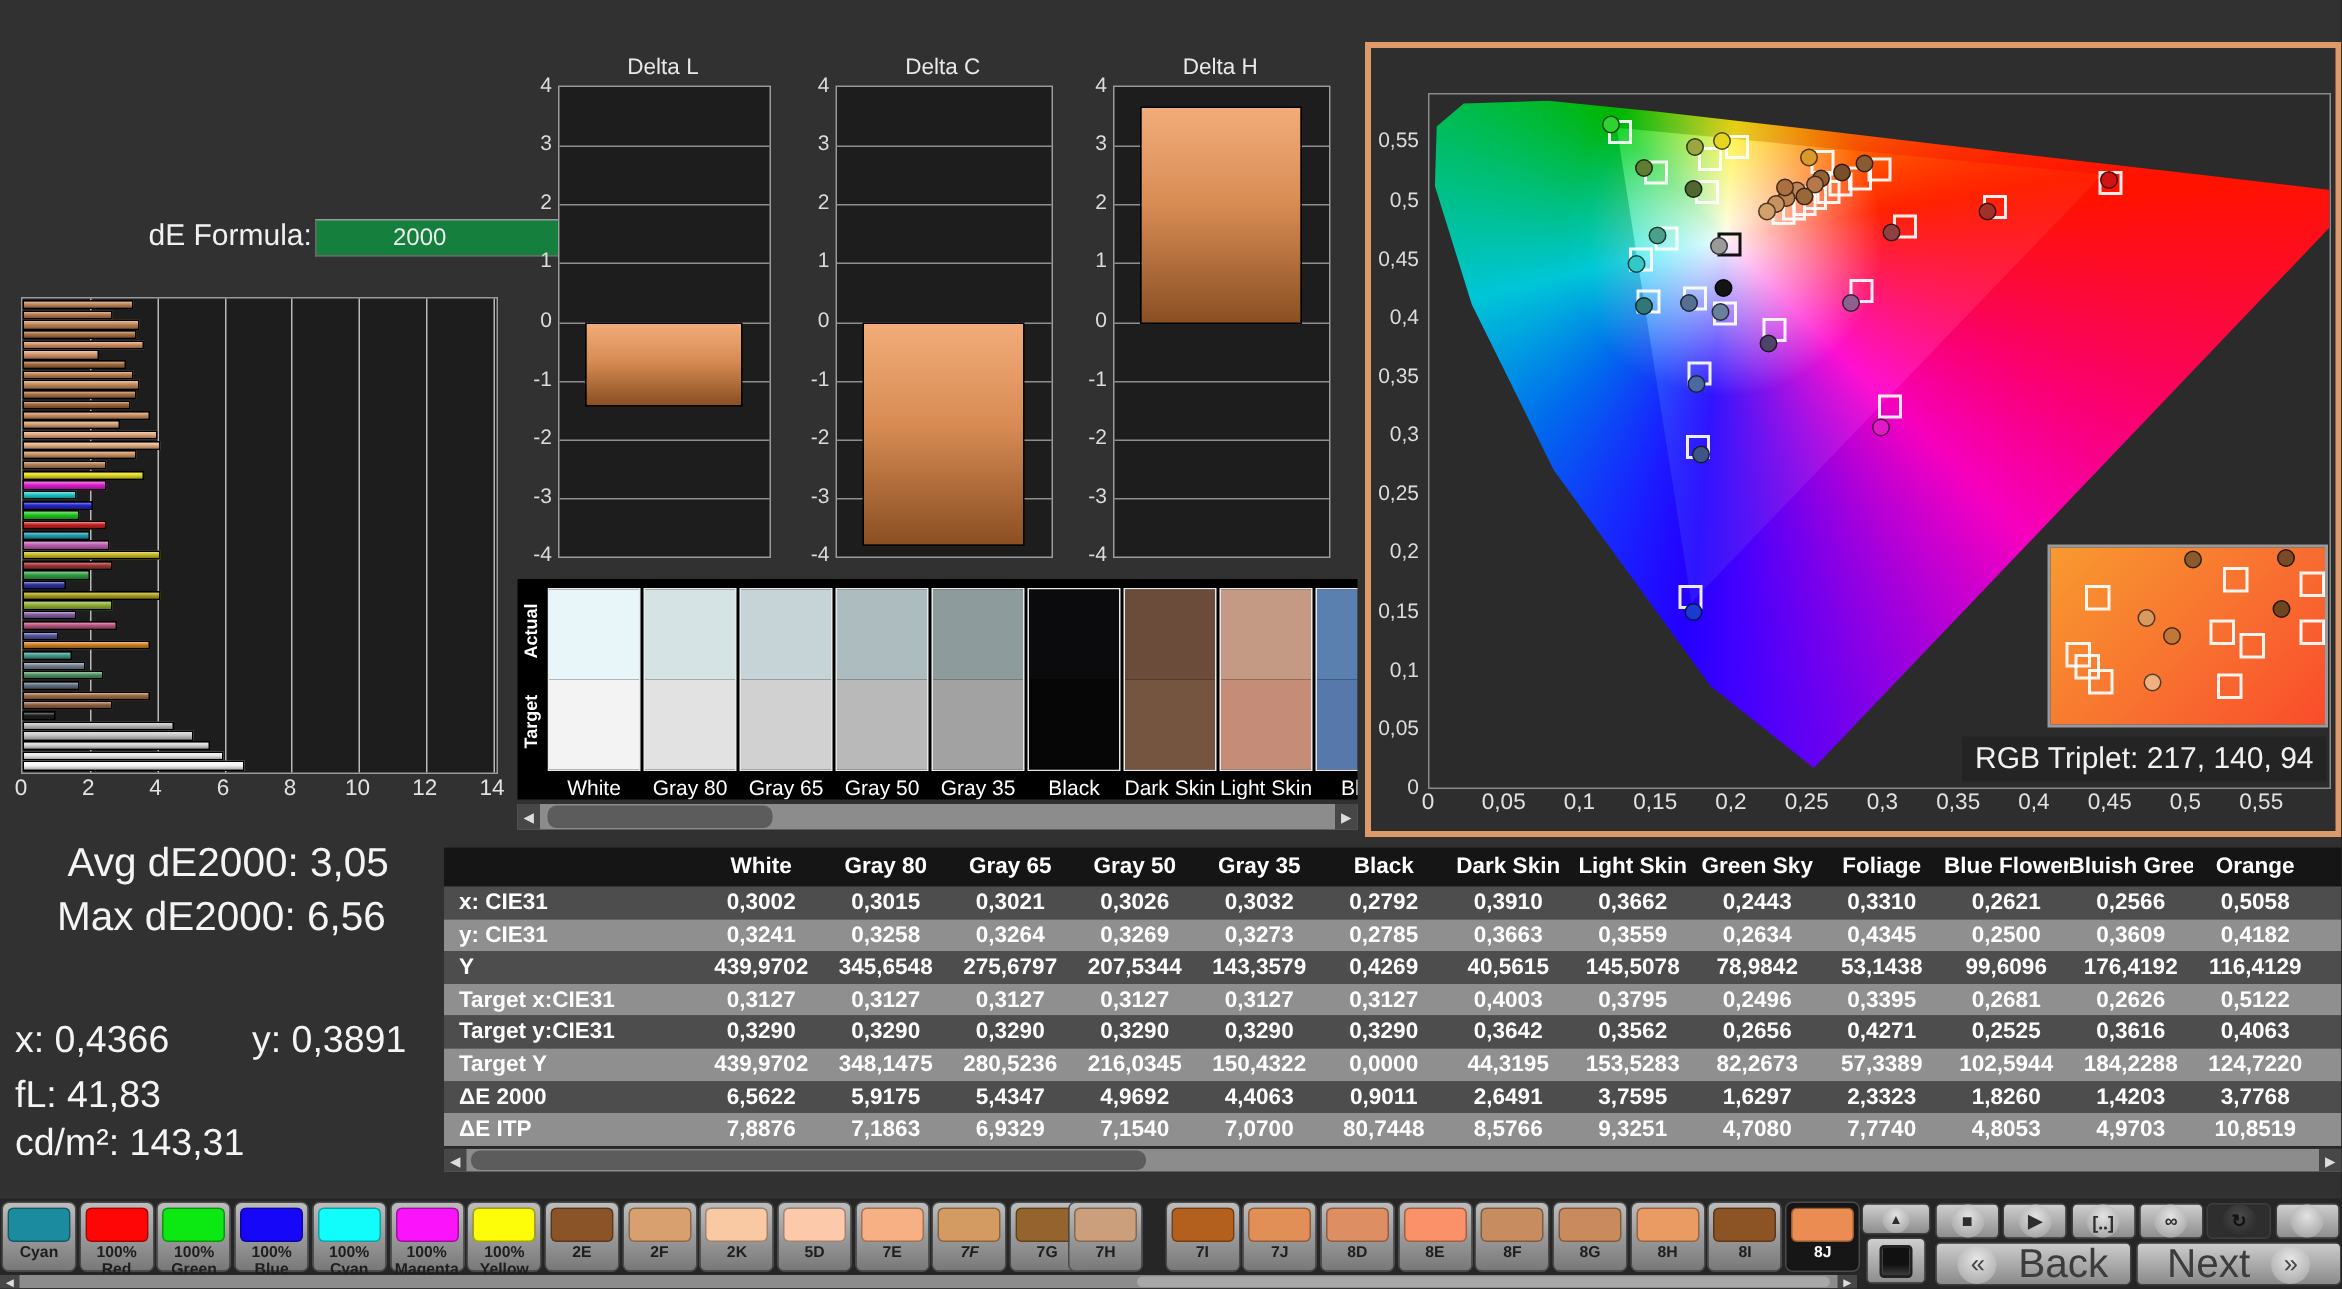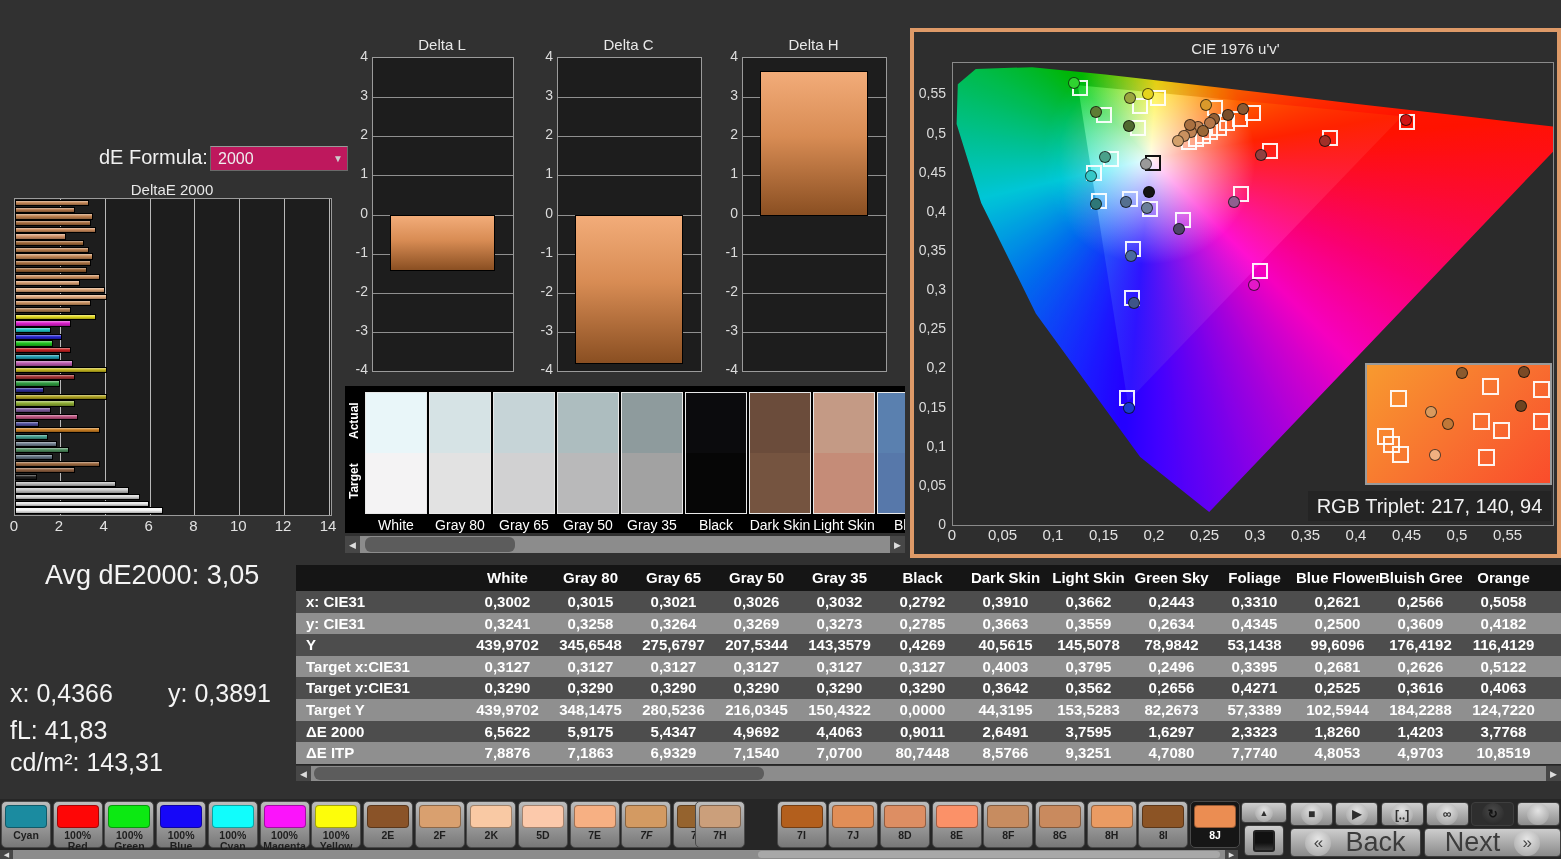--- a/index.html
+++ b/index.html
@@ -3,22 +3,22 @@
 <meta charset="utf-8">
 <style>
   html,body{margin:0;padding:0;background:#1f1f1f;}
   #app{position:relative;width:1561px;height:859px;background:#313131;overflow:hidden;
        font-family:"Liberation Sans",sans-serif;color:#ececec;}
   .abs{position:absolute;}
   
   .page-title{font-size:40px;color:#f3f3f3;}
   .desc{font-size:17px;line-height:22px;color:#f0f0f0;}
   .formula-label{font-size:20px;color:#f0f0f0;}
-  .dropdown{width:136px;height:23px;background:#be185d;border:1px solid #6a6a6a;
-            border-top-color:#9a9a9a;display:flex;align-items:center;font-size:16px;color:#eee;cursor:pointer;}
+  .dropdown{width:136px;height:23px;background:#15803d;border:1px solid #6a6a6a;
+            border-top-color:#9a9a9a;display:flex;align-items:center;font-size:16px;color:#eee;cursor:pointer;padding-left:44px;}
   .dropdown .val{flex:1;padding-left:7px;}
   .dropdown .arrow{width:18px;text-align:center;font-size:10px;color:#ccc;}
   
   .plot{background:#1d1d1d;border:1px solid #9b9b9b;}
   .chart-title{font-size:15px;color:#e8e8e8;text-align:center;}
   .gridv{position:absolute;top:0;bottom:0;width:1px;background:#b9b9b9;}
   .gridh{position:absolute;left:0;right:0;height:1px;background:#8f8f8f;}
   .hbar{position:absolute;border:1px solid #000;}
   .tick-x{position:absolute;font-size:15px;color:#e2e2e2;transform:translateX(-50%);}
   .tick-y{position:absolute;font-size:14px;color:#dcdcdc;text-align:right;width:30px;}
@@ -90,21 +90,20 @@
 <body>
 
 <div id="app">
 
   <div class="abs formula-label" style="left:99px;top:146px;">dE Formula:</div>
   <div class="abs dropdown" style="left:210px;top:146px;">
     <span class="val">2000</span>
     <span class="arrow">▼</span>
   </div>
 
-  <div class="abs chart-title" style="left:14px;top:181px;width:316px;">DeltaE 2000</div>
   <div class="abs plot" style="left:14px;top:198px;width:316px;height:316px;">
       <div class="gridv" style="left: 44.9px;"></div>
       <div class="gridv" style="left: 89.7px;"></div>
       <div class="gridv" style="left: 134.6px;"></div>
       <div class="gridv" style="left: 179.4px;"></div>
       <div class="gridv" style="left: 224.3px;"></div>
       <div class="gridv" style="left: 269.1px;"></div>
       <div class="gridv" style="left: 314px;"></div>
       <div class="hbar" style="left: 0px; top: 1px; height: 4.3px; width: 71.8px; background: linear-gradient(rgba(255, 255, 255, 0.5), rgba(255, 255, 255, 0) 45%, rgba(0, 0, 0, 0.3)), rgb(197, 135, 86);"></div>
       <div class="hbar" style="left: 0px; top: 7.7px; height: 4.3px; width: 58.3px; background: linear-gradient(rgba(255, 255, 255, 0.5), rgba(255, 255, 255, 0) 45%, rgba(0, 0, 0, 0.3)), rgb(181, 119, 74);"></div>
@@ -159,20 +158,21 @@
       <div class="tick-x" style="left: 44.9px;">2</div>
       <div class="tick-x" style="left: 89.7px;">4</div>
       <div class="tick-x" style="left: 134.6px;">6</div>
       <div class="tick-x" style="left: 179.4px;">8</div>
       <div class="tick-x" style="left: 224.3px;">10</div>
       <div class="tick-x" style="left: 269.1px;">12</div>
       <div class="tick-x" style="left: 314px;">14</div>
     </div>
 
   <div class="abs stat-big" style="left:45px;top:560px;">Avg dE2000: 3,05</div>
+  <div class="abs stat-big" style="left:38px;top:596px;">Max dE2000: 6,56</div>
   <div class="abs stat" style="left:10px;top:679px;">x: 0,4366</div>
   <div class="abs stat" style="left:168px;top:679px;">y: 0,3891</div>
   <div class="abs stat" style="left:10px;top:716px;">fL: 41,83</div>
   <div class="abs stat" style="left:10px;top:748px;">cd/m²: 143,31</div>
 
   <div class="abs" style="left:340px;top:36px;width:560px;height:350px;">
       <div class="abs chart-title" style="left: 32px; top: 0px; width: 140px;">Delta L</div>
       <div class="abs plot" style="left: 32px; top: 21px; width: 140px; height: 313px;">
         <div class="gridh" style="top: 39.1px;"></div>
         <div class="gridh" style="top: 78.3px;"></div>
@@ -303,21 +303,20 @@
         </div>
       </div>
   </div>
   <div class="sb" style="left:345px;top:536px;width:560px;height:17px;">
     <span class="arr" style="left:0;">◀</span>
     <span class="arr" style="right:0;">▶</span>
     <span class="thumb" style="left:20px;width:150px;"></span>
   </div>
 
   <div class="abs cie-panel" style="left:910px;top:28px;width:643px;height:522px;">
-    <div class="abs chart-title" style="left:0;top:8px;width:100%;">CIE 1976 u'v'</div>
     <div class="cie-plot" style="left:38px;top:30px;width:600px;height:462px;">
       <div class="locus"></div>
       <div class="gamut"></div>
       <div class="abs" style="inset:0;">
           <div class="pt-sq" style="left: 119.3px; top: 17.1px;"></div>
           <div class="pt-sq" style="left: 178.8px; top: 35.1px;"></div>
           <div class="pt-sq" style="left: 197px; top: 27.3px;"></div>
           <div class="pt-sq" style="left: 142.5px; top: 43.7px;"></div>
           <div class="pt-sq" style="left: 176.8px; top: 57px;"></div>
           <div class="pt-sq" style="left: 253.6px; top: 36.7px;"></div>
@@ -644,21 +643,21 @@
           <div class="plabel">7E</div>
         </div>
         <div class="patch" style="left: 621.4px; font-style: italic;">
           <div class="chip" style="background: rgb(211, 154, 98);"></div>
           <div class="plabel">7F</div>
         </div>
         <div class="patch" style="left: 673.1px;">
           <div class="chip" style="background: rgb(149, 99, 46);"></div>
           <div class="plabel">7G</div>
         </div>
-        <div class="patch" style="left: 695px;">
+        <div class="patch" style="left: 712px;">
           <div class="chip" style="background: rgb(203, 159, 123);"></div>
           <div class="plabel">7H</div>
         </div>
         <div class="patch" style="left: 776.5px;">
           <div class="chip" style="background: rgb(179, 95, 29);"></div>
           <div class="plabel">7I</div>
         </div>
         <div class="patch" style="left: 828.2px;">
           <div class="chip" style="background: rgb(225, 142, 87);"></div>
           <div class="plabel">7J</div>

